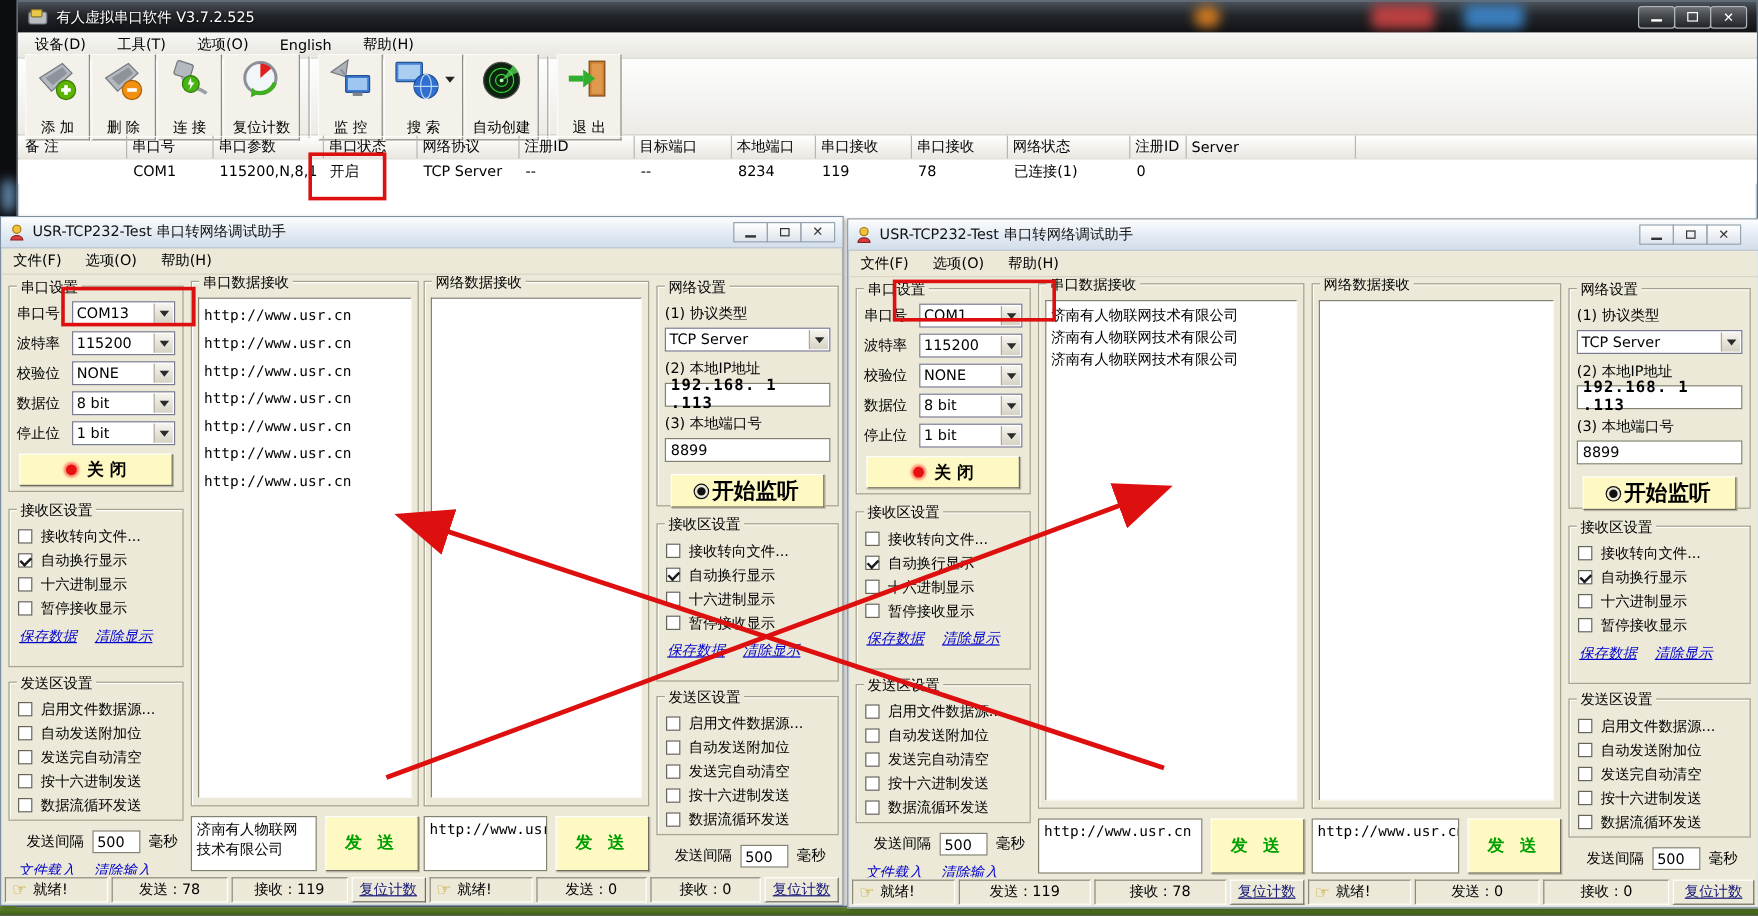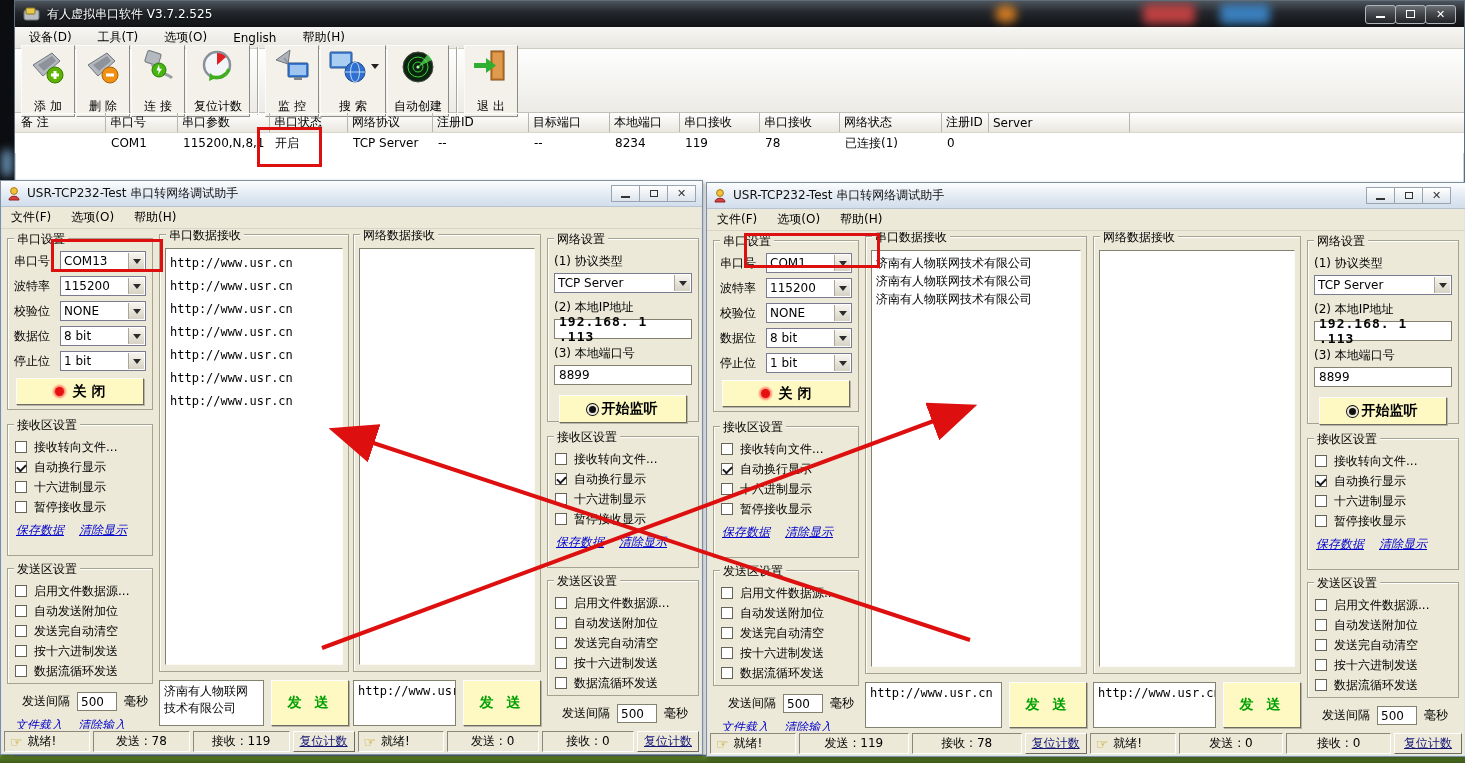--- a/index.html
+++ b/index.html
@@ -91,21 +91,21 @@
 
   .sendrow { position:absolute; left:0; right:0; top:450px; height:46px; display:flex; gap:7px; }
   .sendbox { flex:1; background:#fff; border:1px solid #83816f; overflow:hidden;
     font-family:"DejaVu Sans Mono","Liberation Mono",monospace; font-size:12px; padding:2px 4px; line-height:17px; }
   .sbtn { width:78px; flex:none; color:#00a000; font-weight:bold; font-size:14px; letter-spacing:4px; }
 
   .nl { font-size:12px; margin:6px 0 3px 6px; white-space:nowrap; }
   .nbox { height:20px; margin:0 6px; background:#fff; border:1px solid #83816f;
     display:flex; align-items:center; padding-left:4px; font-size:12px; }
   .ipbox { font-weight:bold; font-size:13px; letter-spacing:1px; font-family:"DejaVu Sans Mono","Liberation Mono",monospace; }
-  .listenbtn { width:128px; height:28px; margin:10px auto 0; gap:6px; font-weight:bold; font-size:14px; }
+  .listenbtn { width:128px; height:28px; margin:10px auto 0; gap:6px; font-weight:bold; font-size:18px; }
 
   .cw-status { position:absolute; left:0; right:0; bottom:0; height:25px; display:flex; gap:3px; padding:2px 3px; }
   .seg { border:1px solid; border-color:#8b887b #ffffff #ffffff #8b887b; background:#ece9d8;
     display:flex; align-items:center; justify-content:center; font-size:12px; gap:5px; white-space:nowrap; overflow:hidden; }
   .seg.ready { justify-content:flex-start; padding-left:5px; }
   .hand { color:#c09a10; font-size:14px; }
   .rstbtn { border-color:#ffffff #6e6b60 #6e6b60 #ffffff; text-decoration:underline; color:#151577; }
 
   
   .redbox { position:absolute; border:3px solid #dd0f0f; z-index:30; }

